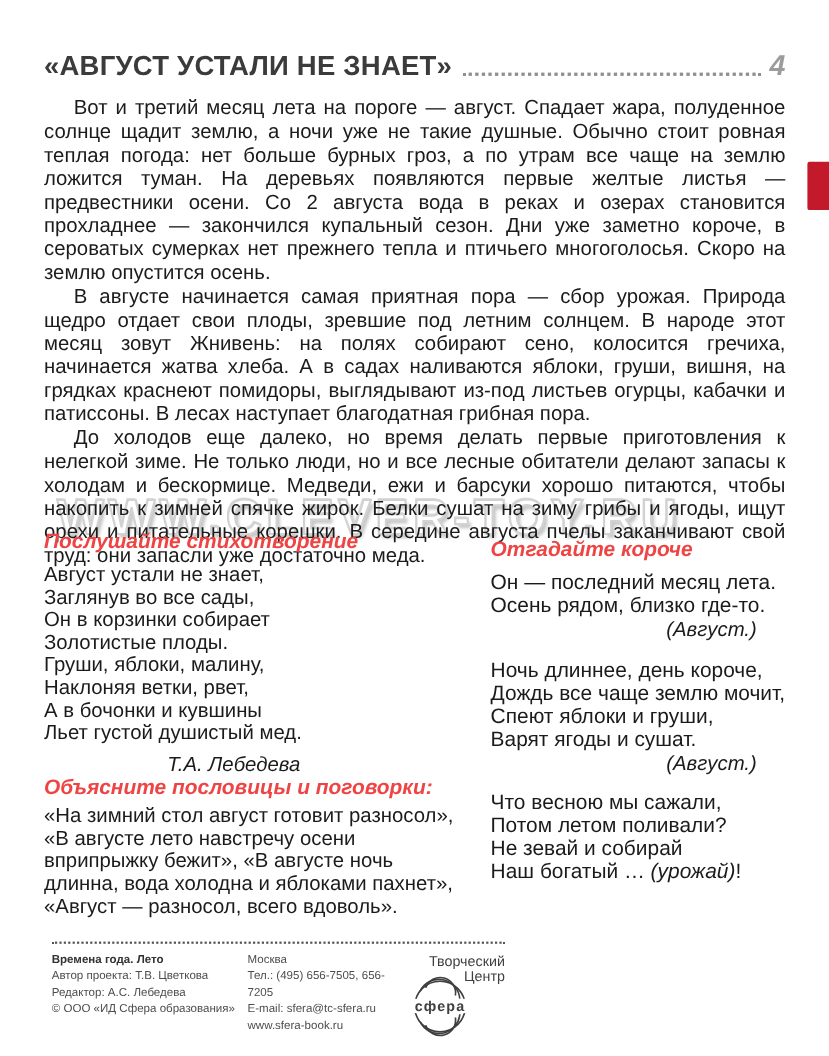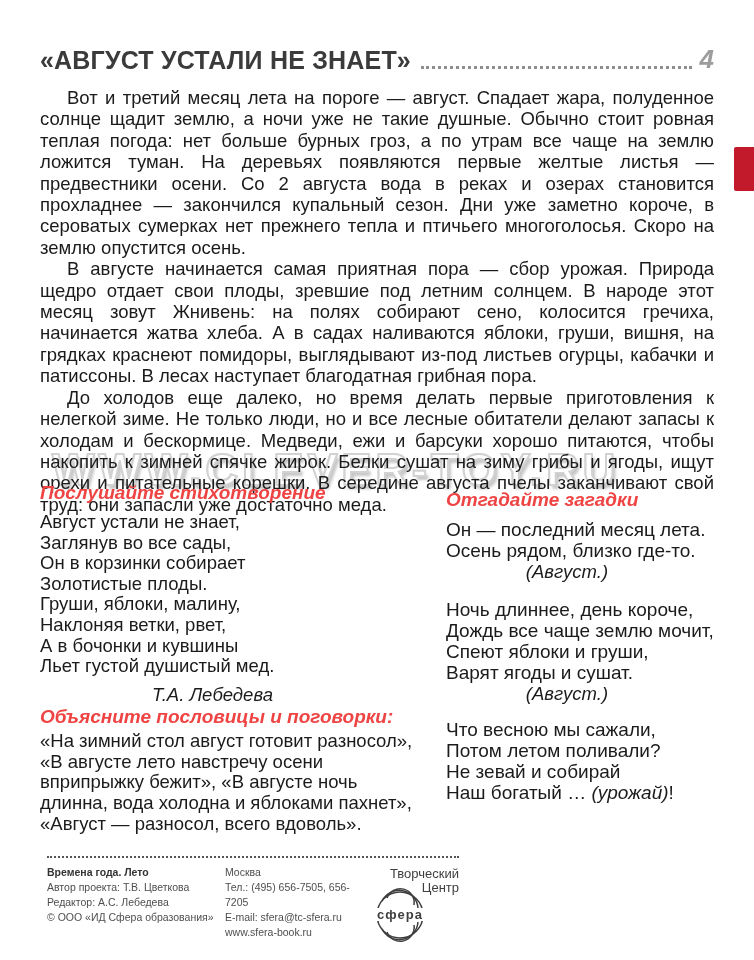--- a/index.html
+++ b/index.html
@@ -24,21 +24,21 @@
   .poem{margin-top:8px;}
   .poem-line{font-size:18.5px;line-height:20.6px;white-space:nowrap;}
   .poem-author{margin-top:7px;font-style:italic;font-size:18.5px;padding-left:112px;}
   .proverbs-heading{}
   .proverbs-text{margin-top:3px;font-size:18.5px;line-height:20.8px;}
   .col-right .sec-heading{margin-top:7px;}
   .riddle{margin-top:8px;}
   .riddle.r2{margin-top:17px;}
   .riddle.r3{margin-top:15px;}
   .riddle-line{font-size:19px;line-height:21px;white-space:nowrap;}
-  .riddle-answer{font-size:18.5px;line-height:21px;font-style:italic;text-align:center;padding-right:26px;}
+  .riddle-answer{font-size:18.5px;line-height:21px;font-style:italic;text-align:right;padding-right:26px;}
   .answer-inline{font-style:italic;}
   .footer{position:absolute;left:47px;top:856px;width:412px;z-index:1;}
   .footer-rule{border-top:2.5px dotted #555;margin-bottom:7px;}
   .footer-cols{display:flex;}
   .f-col{font-size:10.5px;line-height:15px;color:#4e4e4e;}
   .f-col1{width:178px;}
   .f-col2{width:148px;}
   .f-bold{font-weight:bold;color:#333;}
   .f-logo{margin-left:auto;width:86px;}
 </style>
@@ -77,21 +77,21 @@
         <div class="poem-line">А в бочонки и кувшины</div>
         <div class="poem-line">Льет густой душистый мед.</div>
       </div>
       <div class="poem-author">Т.А. Лебедева</div>
 
       <div class="sec-heading proverbs-heading">Объясните пословицы и поговорки:</div>
       <div class="proverbs-text">«На зимний стол август готовит разносол», «В августе лето навстречу осени вприпрыжку бежит», «В августе ночь длинна, вода холодна и яблоками пахнет», «Август — разносол, всего вдоволь».</div>
     </div>
 
     <div class="col-right">
-      <div class="sec-heading">Отгадайте загадки</div>
+      <div class="sec-heading">Отгадайте короче</div>
 
       <div class="riddle r1">
         <div class="riddle-line">Он — последний месяц лета.</div>
         <div class="riddle-line">Осень рядом, близко где-то.</div>
         <div class="riddle-answer">(Август.)</div>
       </div>
 
       <div class="riddle r2">
         <div class="riddle-line">Ночь длиннее, день короче,</div>
         <div class="riddle-line">Дождь все чаще землю мочит,</div>

